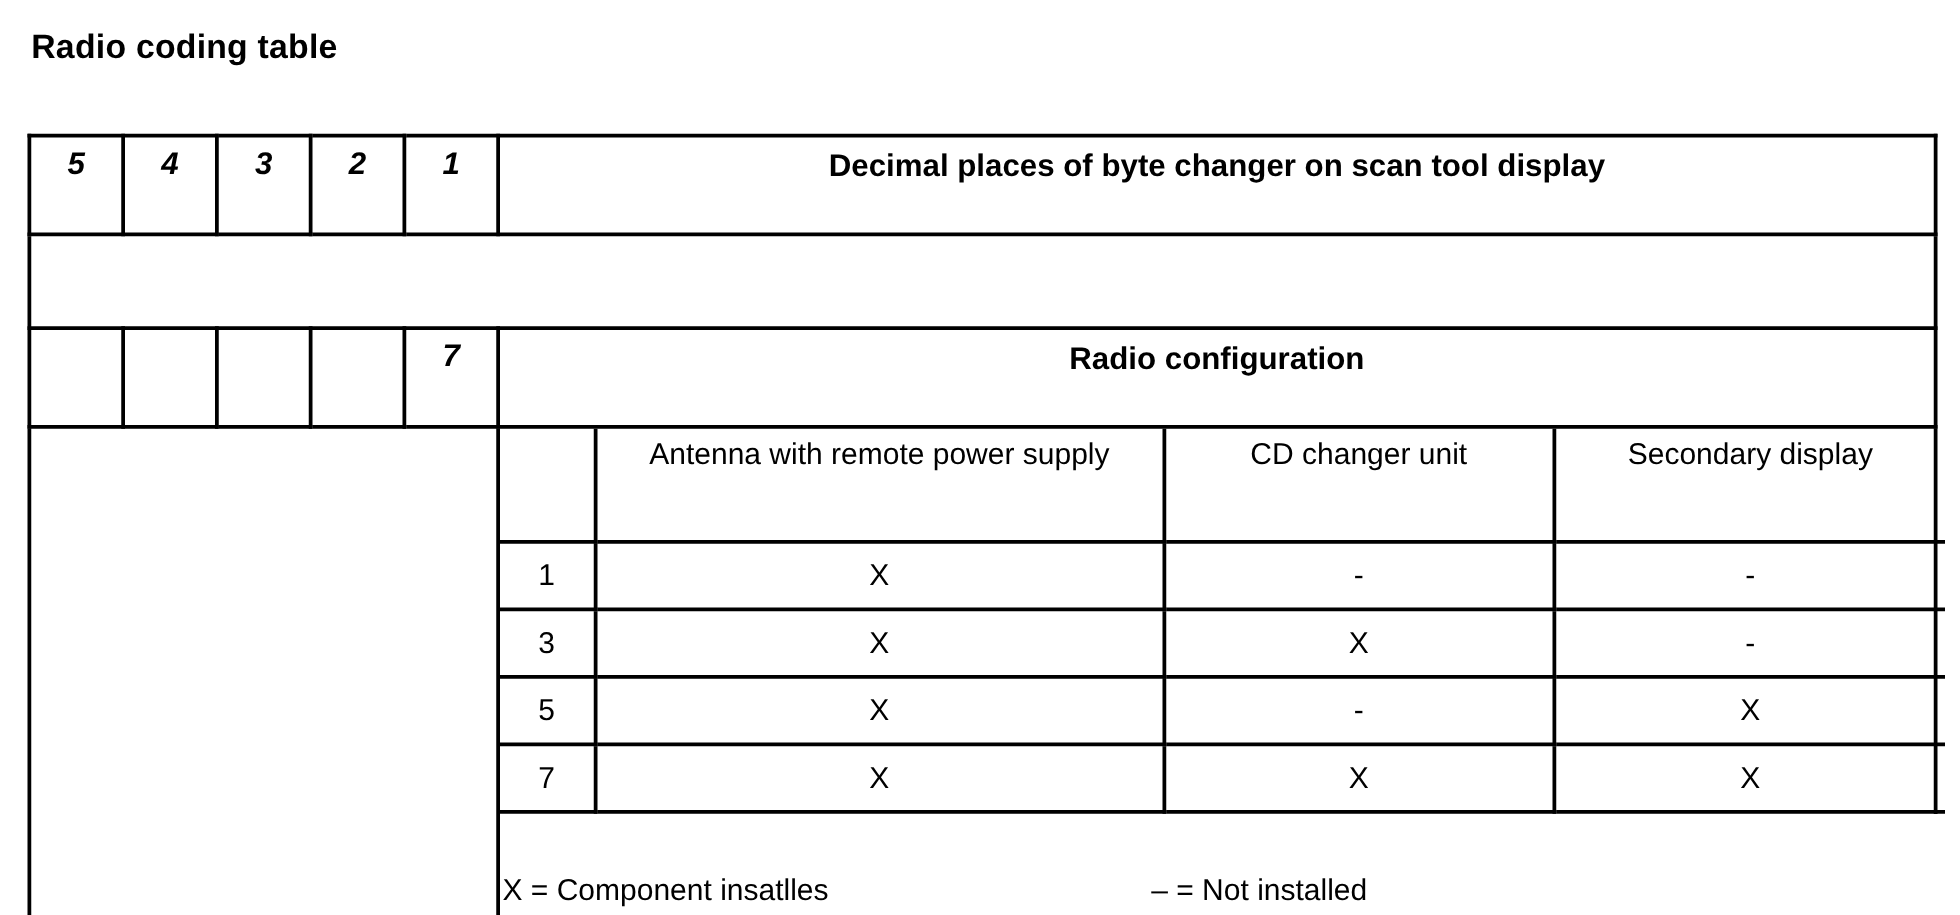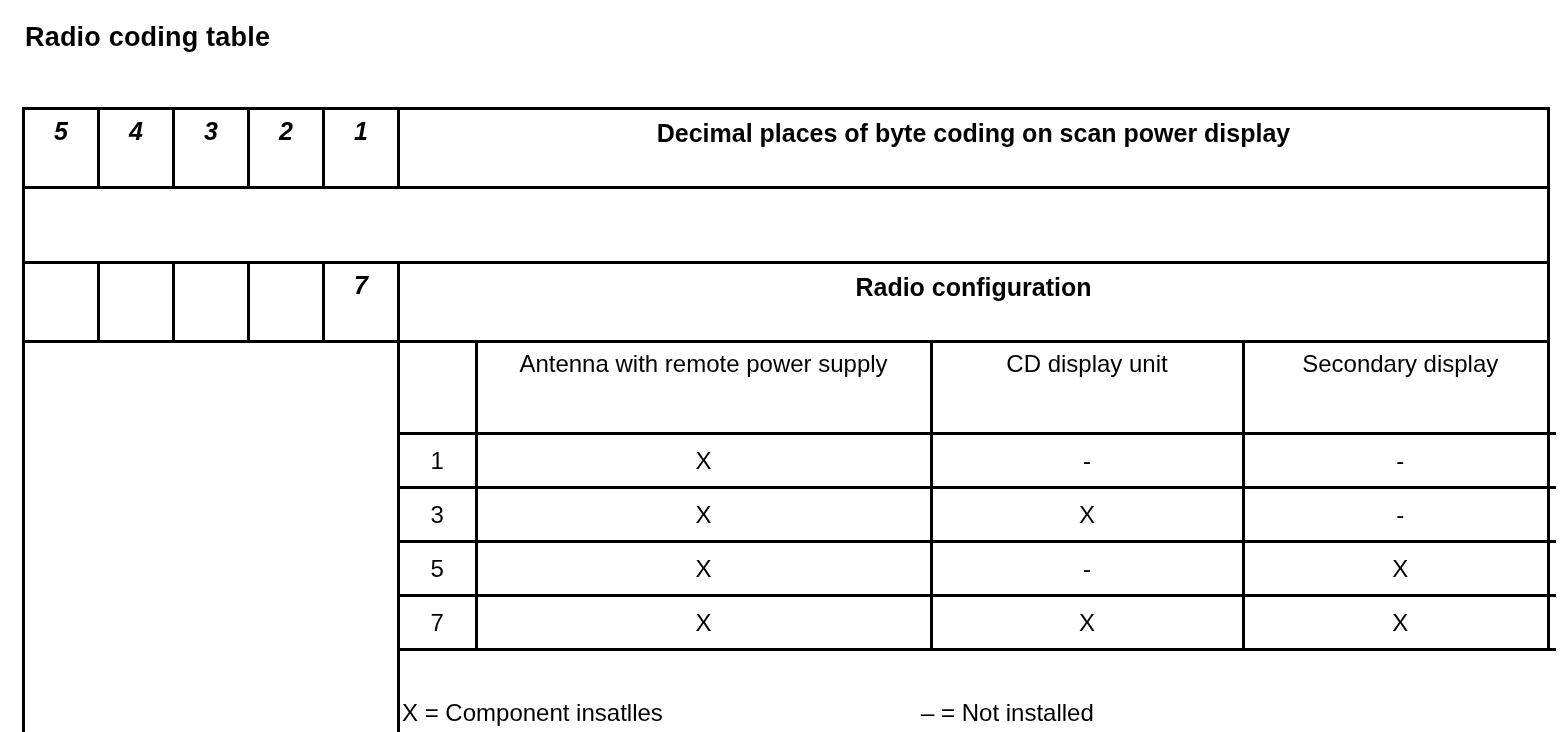--- a/index.html
+++ b/index.html
@@ -157,21 +157,21 @@
         <col>
     </colgroup>
     <tbody>
 
       <tr>
         <td class="num-cell">5</td>
         <td class="num-cell">4</td>
         <td class="num-cell">3</td>
         <td class="num-cell">2</td>
         <td class="num-cell">1</td>
-        <td class="head-cell">Decimal places of byte coding on scan power display</td>
+        <td class="head-cell">Decimal places of byte changer on scan tool display</td>
       </tr>
 
       <tr>
         <td class="blank-row-cell" colspan="6"></td>
       </tr>
 
       <tr>
         <td class="num-cell"></td>
         <td class="num-cell"></td>
         <td class="num-cell"></td>
@@ -189,21 +189,21 @@
               <col class="rc-idx-col">
                 <col class="rc-ant-col">
               <col class="rc-cd-col">
                 <col class="rc-sec-col">
             </colgroup>
             <tbody>
 
               <tr>
                 <td class="rc-head empty"></td>
                 <td class="rc-head">Antenna with remote power supply</td>
-                <td class="rc-head">CD display unit</td>
+                <td class="rc-head">CD changer unit</td>
                 <td class="rc-head">Secondary display</td>
               </tr>
 
               <tr>
                 <td class="rc-row-label">1</td>
                 <td class="rc-val">X</td>
                 <td class="rc-val">-</td>
                 <td class="rc-val">-</td>
               </tr>
 

